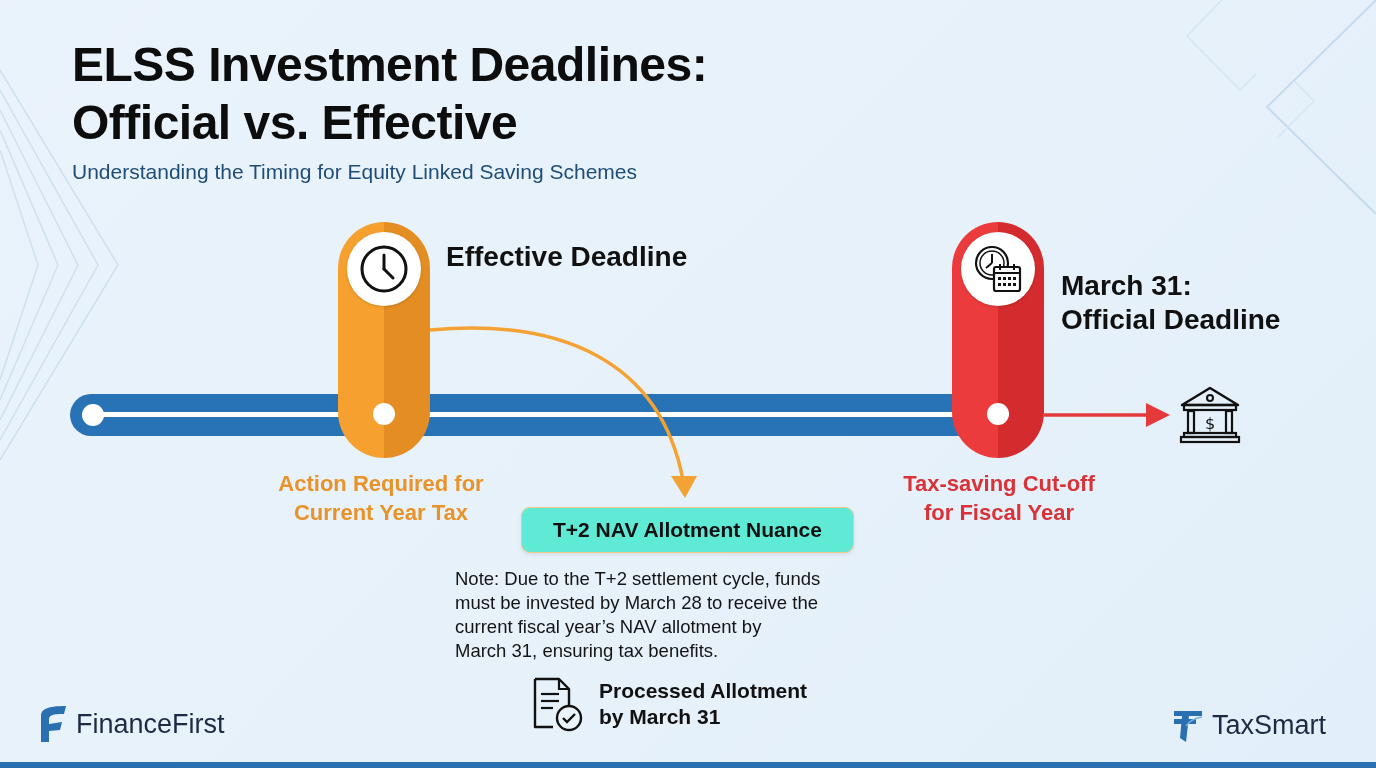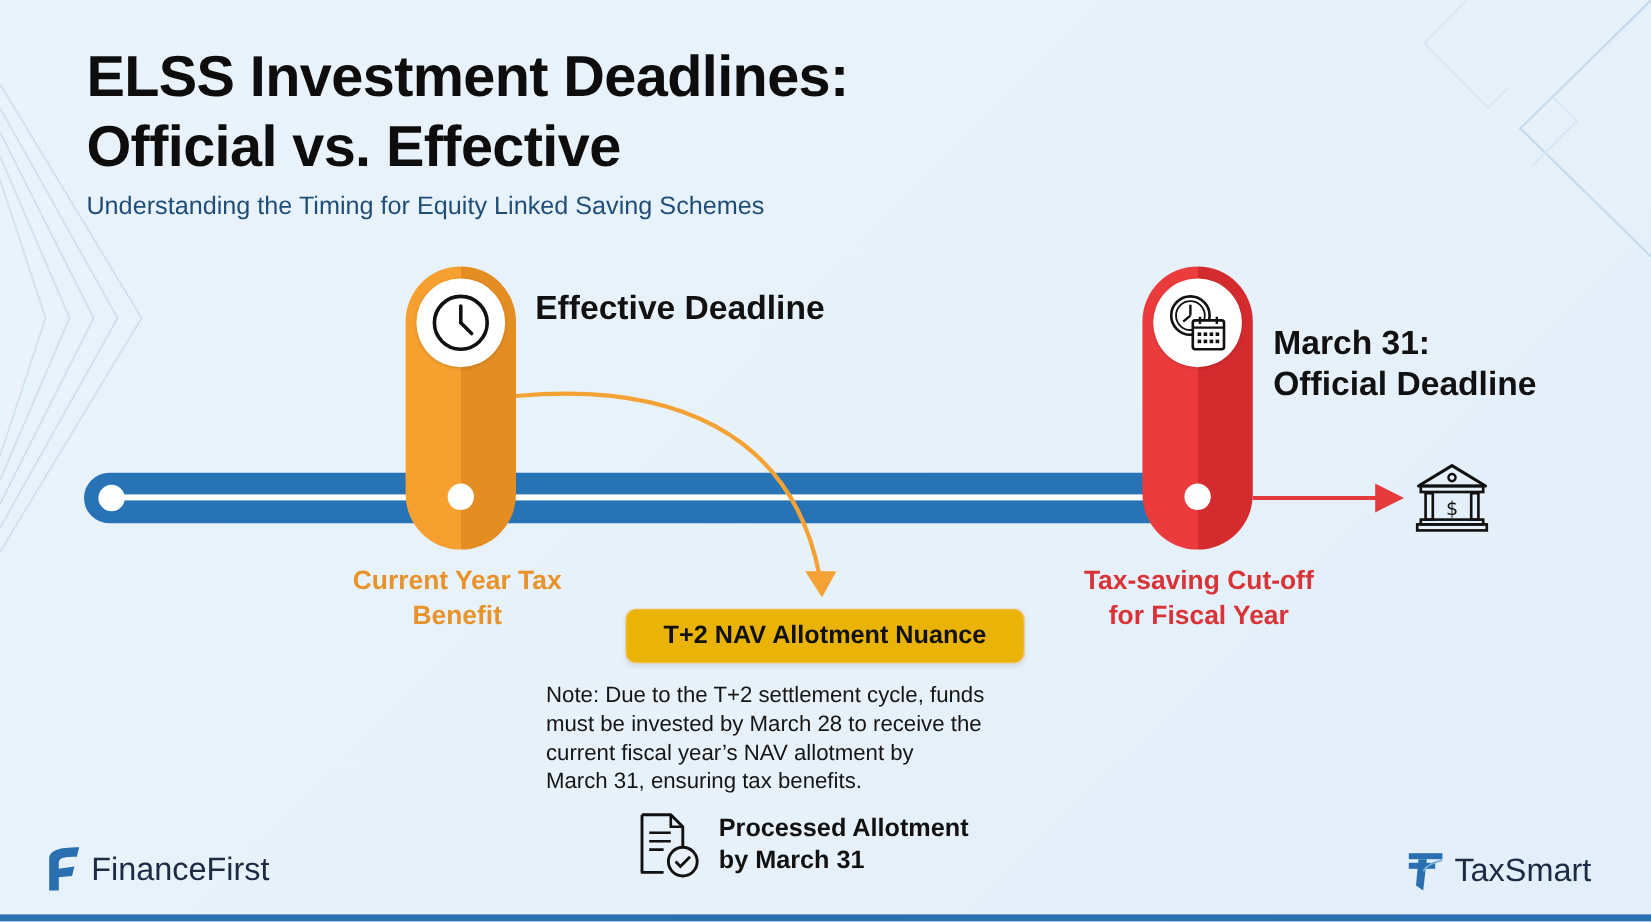--- a/index.html
+++ b/index.html
@@ -47,21 +47,21 @@
     position:absolute; font-size:28px; font-weight:bold; line-height:34px; color:#111;
   }
   .milestone-heading span { display:block; }
   .caption {
     position:absolute; font-size:22px; font-weight:bold; line-height:29px; text-align:center;
   }
   .caption.orange { left:250px; top:469px; width:262px; color:#e8932a; }
   .caption.red { left:870px; top:469px; width:258px; color:#d93237; }
   .nuance-box {
     position:absolute; left:521px; top:507px; width:333px; height:46px;
-    background:#eab308; border:1.5px solid #f0c98a; border-radius:9px;
+    background:#5eead4; border:1.5px solid #f0c98a; border-radius:9px;
     box-shadow:0 2px 4px rgba(0,0,0,0.08);
     display:flex; align-items:center; justify-content:center;
     font-size:21px; font-weight:bold; color:#111; box-sizing:border-box;
   }
   .note {
     position:absolute; left:455px; top:567px; width:466px; text-align:left;
     font-size:18.5px; line-height:24px; color:#151515;
   }
   .processed {
     position:absolute; left:531px; top:676px; display:flex; align-items:center; gap:14px;
@@ -117,22 +117,22 @@
     </svg>
   </div>
   <div class="pill-dot"></div>
 </div>
 
 <div class="milestone-heading" style="left:446px; top:240px;">
   <span>Effective Deadline</span>
 </div>
 
 <div class="caption orange">
+  <div>Action Required for</div>
   <div>Current Year Tax</div>
-  <div>Benefit</div>
 </div>
 
 <div class="pill red">
   <div class="pill-icon">
     <svg width="56" height="56" viewBox="0 0 56 56">
       <circle cx="22" cy="22" r="16" fill="none" stroke="#111" stroke-width="2.2"></circle>
       <circle cx="22" cy="22" r="12" fill="none" stroke="#111" stroke-width="1.5"></circle>
       <line x1="22" y1="22" x2="22" y2="13" stroke="#111" stroke-width="2"></line>
       <line x1="22" y1="22" x2="16" y2="27" stroke="#111" stroke-width="2"></line>
       <rect x="24" y="26" width="26" height="24" rx="2" fill="#fff" stroke="#111" stroke-width="2.2"></rect>

